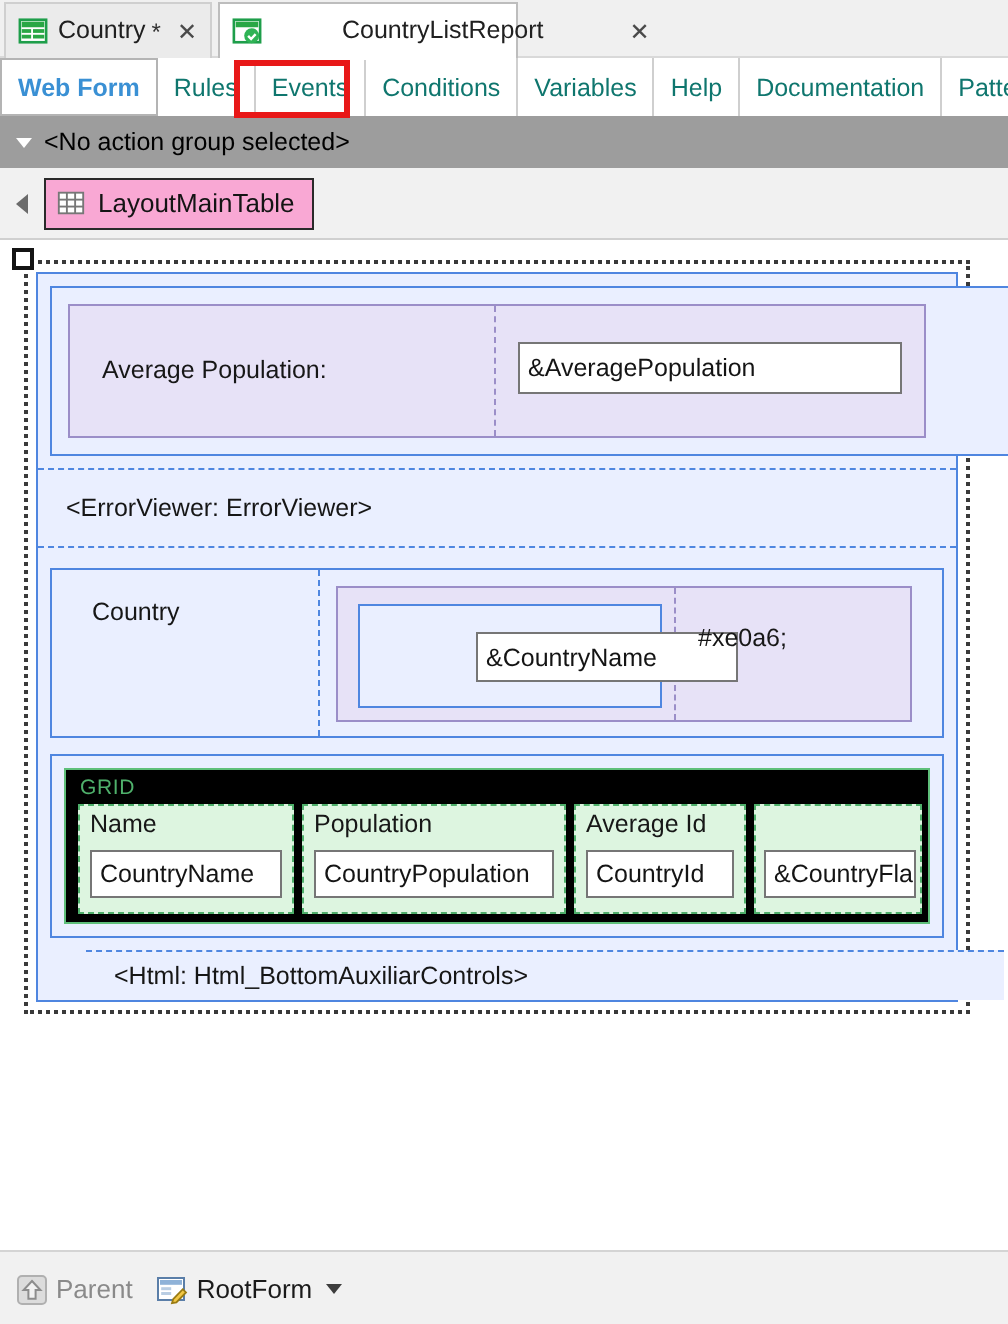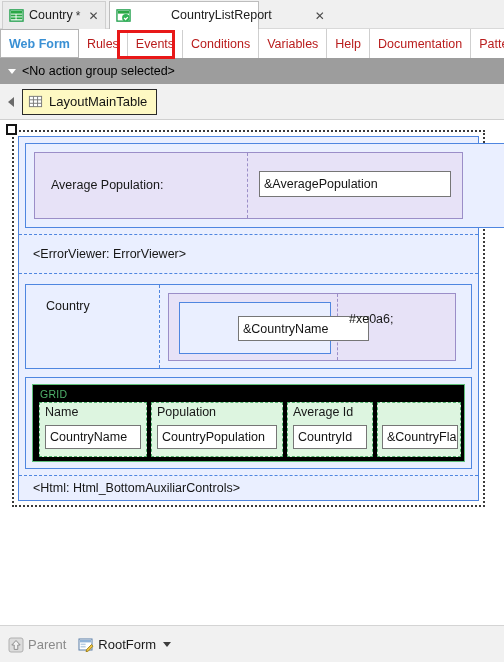--- a/index.html
+++ b/index.html
@@ -77,21 +77,21 @@
     background: #ffffff;
     display: flex;
     align-items: stretch;
     box-sizing: border-box;
   }
   .sec-tab {
     display: flex;
     align-items: center;
     padding: 0 8px;
     font-size: 12.5px;
-    color: #b91c1c;
+    color: #0f766e;
     border-right: 1px solid #cfcfcf;
     box-sizing: border-box;
     white-space: nowrap;
     cursor: default;
   }
   .sec-tab.selected {
     color: #3a90d4;
     font-weight: bold;
     border: 1px solid #b4b4b4;
     border-right: 1px solid #b4b4b4;
@@ -151,21 +151,21 @@
     border-top: 5px solid transparent;
     border-bottom: 5px solid transparent;
     border-right: 6px solid #6b6b6b;
   }
   #crumb-item {
     display: flex;
     align-items: center;
     gap: 6px;
     height: 26px;
     padding: 0 9px 0 5px;
-    background: #fef9c3;
+    background: #f9a8d4;
     border: 1px solid #2a2a2a;
     box-sizing: border-box;
     font-size: 13px;
     color: #141414;
     cursor: pointer;
   }
 
   
   #canvas {
     position: absolute;
@@ -449,21 +449,21 @@
           <div class="tbox" style="left:5px; top:22px; width:74px; height:24px;">CountryId</div>
         </div>
 
         <div class="grid-col" style="left:344px; width:84px; height:55px;">
           <div class="grid-col-title"></div>
           <div class="tbox" style="left:4px; top:22px; width:76px; height:24px;">&amp;CountryFlag</div>
         </div>
       </div>
     </div>
 
-    <div class="ph-row dash-top" style="top:338px; width:459px; height:25px;">
+    <div class="ph-row dash-top" style="top:338px; width:459px; height:25px;margin-left:24px;">
       <span>&lt;Html: Html_BottomAuxiliarControls&gt;</span>
     </div>
 
   </div>
 </div>
 
 <div id="status-bar">
   <div class="status-group">
     <span class="ico16">
       <svg viewBox="0 0 16 16" width="16" height="16">

